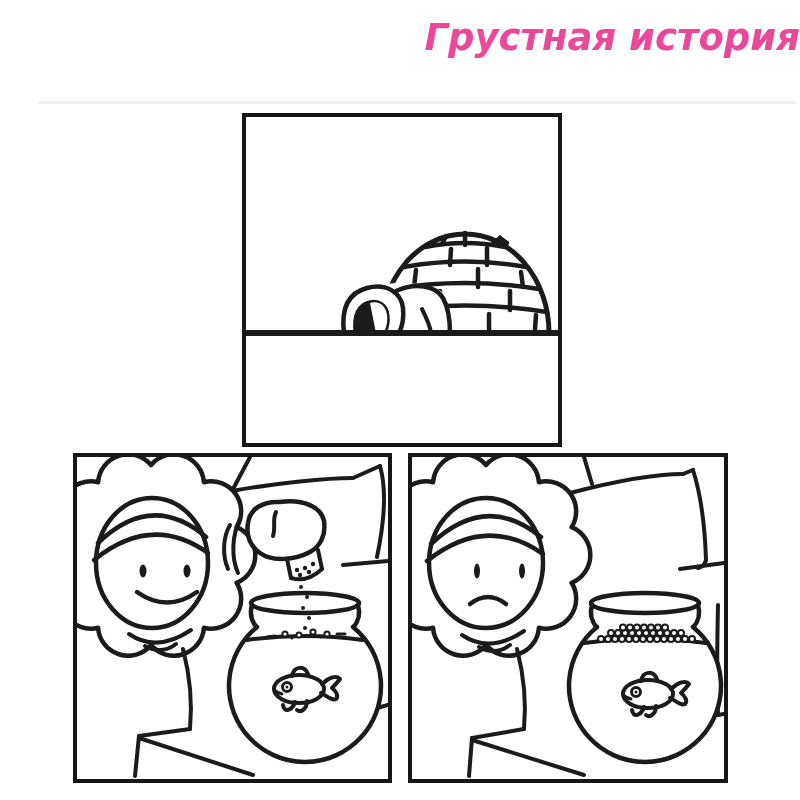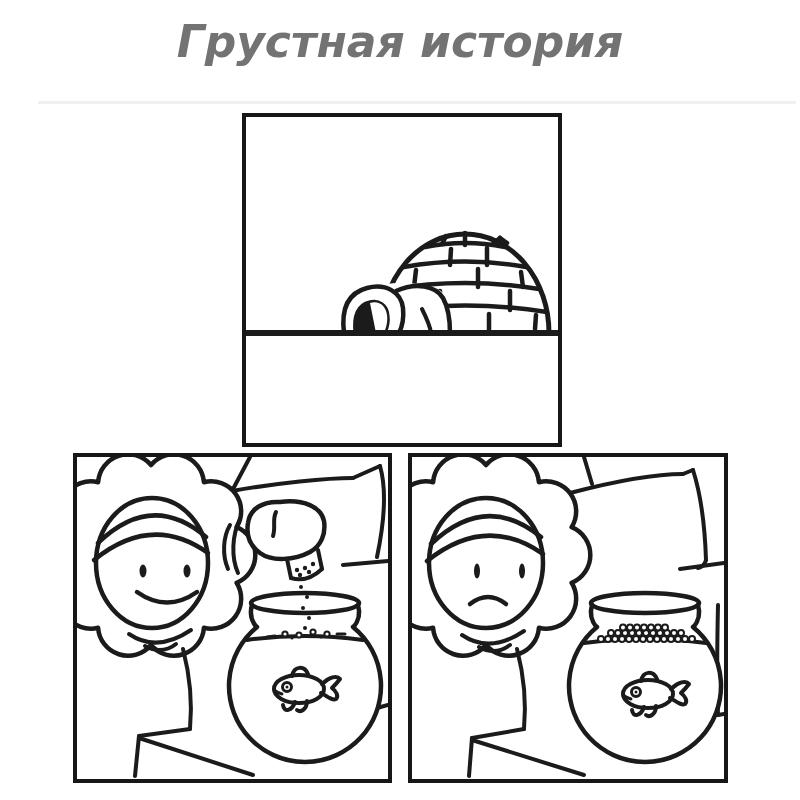--- a/index.html
+++ b/index.html
@@ -1,19 +1,19 @@
 <!DOCTYPE html>
 <html><head>
 <meta charset="utf-8">
 <style>
   html,body{margin:0;padding:0;background:#fff;}
   .page{position:relative;width:800px;height:800px;background:#ffffff;overflow:hidden;
         font-family:"DejaVu Sans",sans-serif;}
-  .title{position:absolute;top:16px;left:0;width:100%;text-align:center;
-         font-size:44px;font-weight:bold;font-style:italic;color:#737373;}
+  .title{position:absolute;top:16px;left:0;width:100%;text-align:right;
+         font-size:37px;font-weight:bold;font-style:italic;color:#ec4899;}
   .divider{position:absolute;top:101px;left:38px;width:758px;height:3px;background:#f1f0ee;}
   .panel{position:absolute;border:4px solid #171717;background:#fff;}
   .panel svg{display:block;width:100%;height:100%;}
   .panel-top{left:242px;top:113px;width:312px;height:326px;}
   .panel-bl{left:73px;top:453px;width:311px;height:322px;}
   .panel-br{left:408px;top:453px;width:312px;height:322px;}
 </style>
 </head>
 <body>
 

